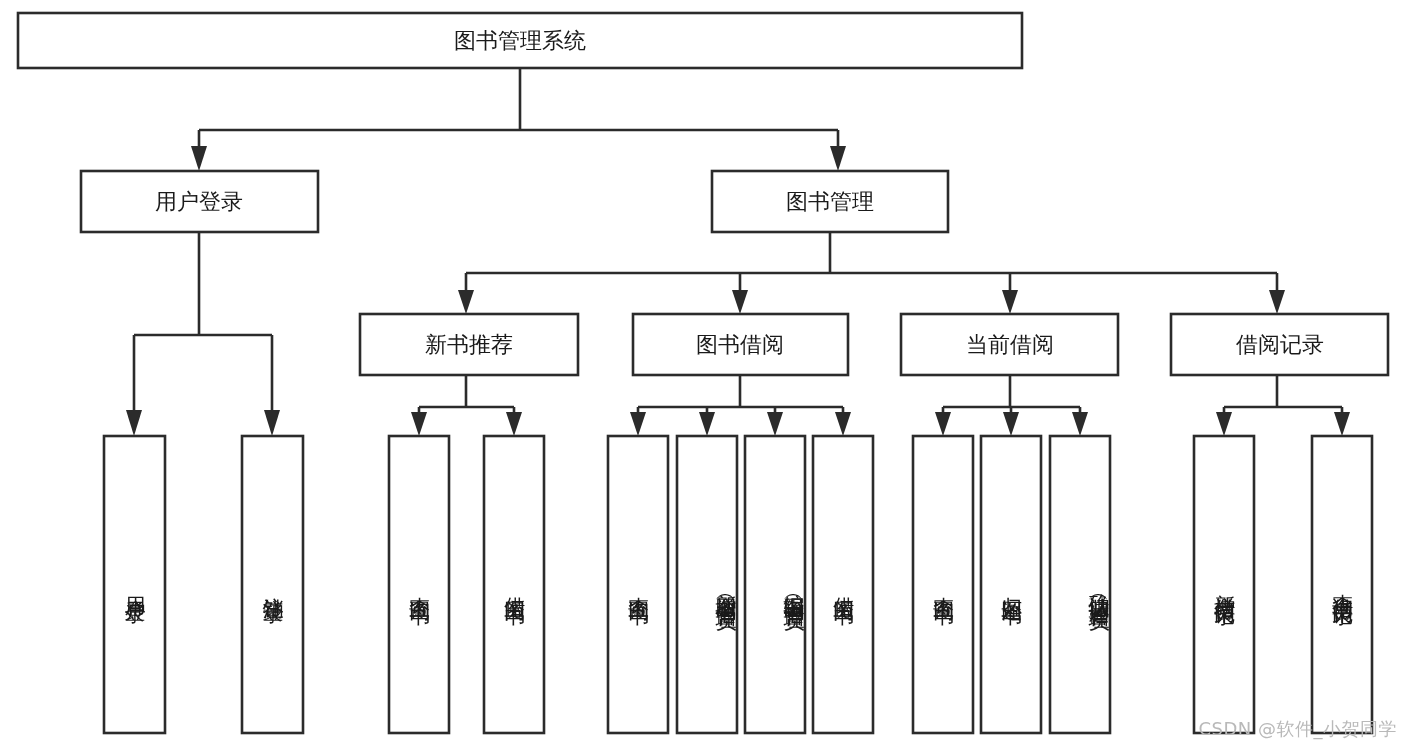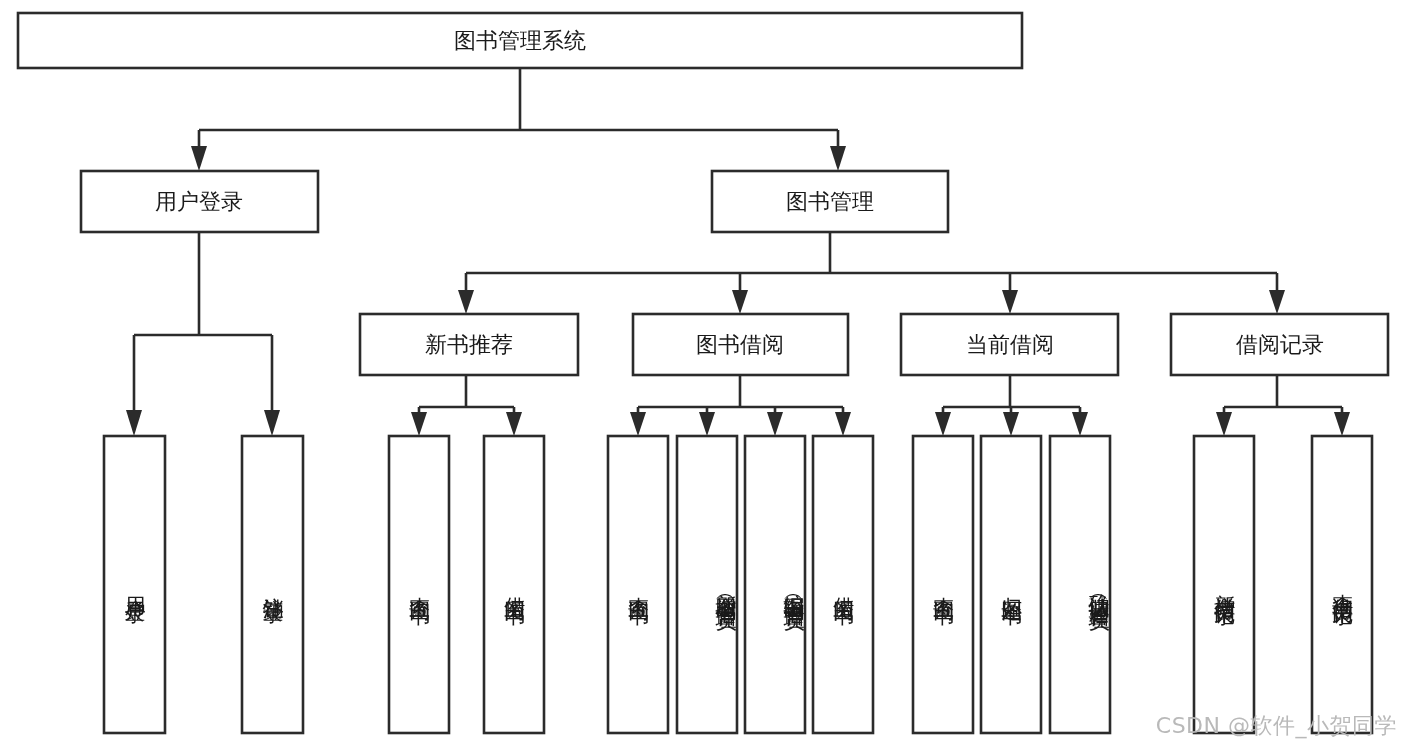--- a/index.html
+++ b/index.html
@@ -65,21 +65,21 @@
     justify-content: center;
   }
   .node-label-v.center-v {
     align-items: center;
   }
   #watermark {
     position: absolute;
     right: 8px;
     bottom: 6px;
     font-family: "DejaVu Sans", "Liberation Sans", sans-serif;
-    font-size: 22px;
+    font-size: 18px;
     color: #b9b9b9;
     letter-spacing: 0.5px;
     white-space: nowrap;
   }
 </style>
 </head>
 <body>
 
 <div id="diagram-root">
 

